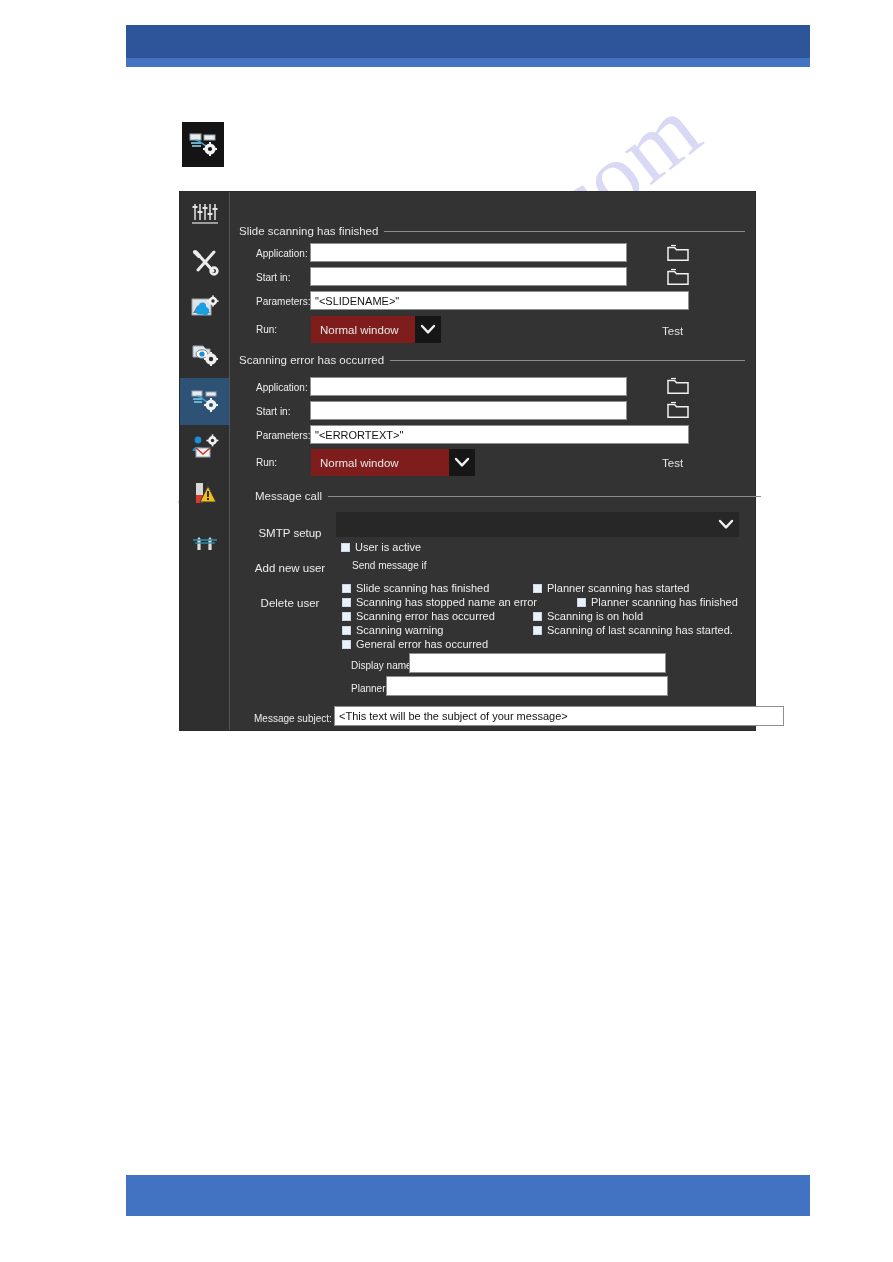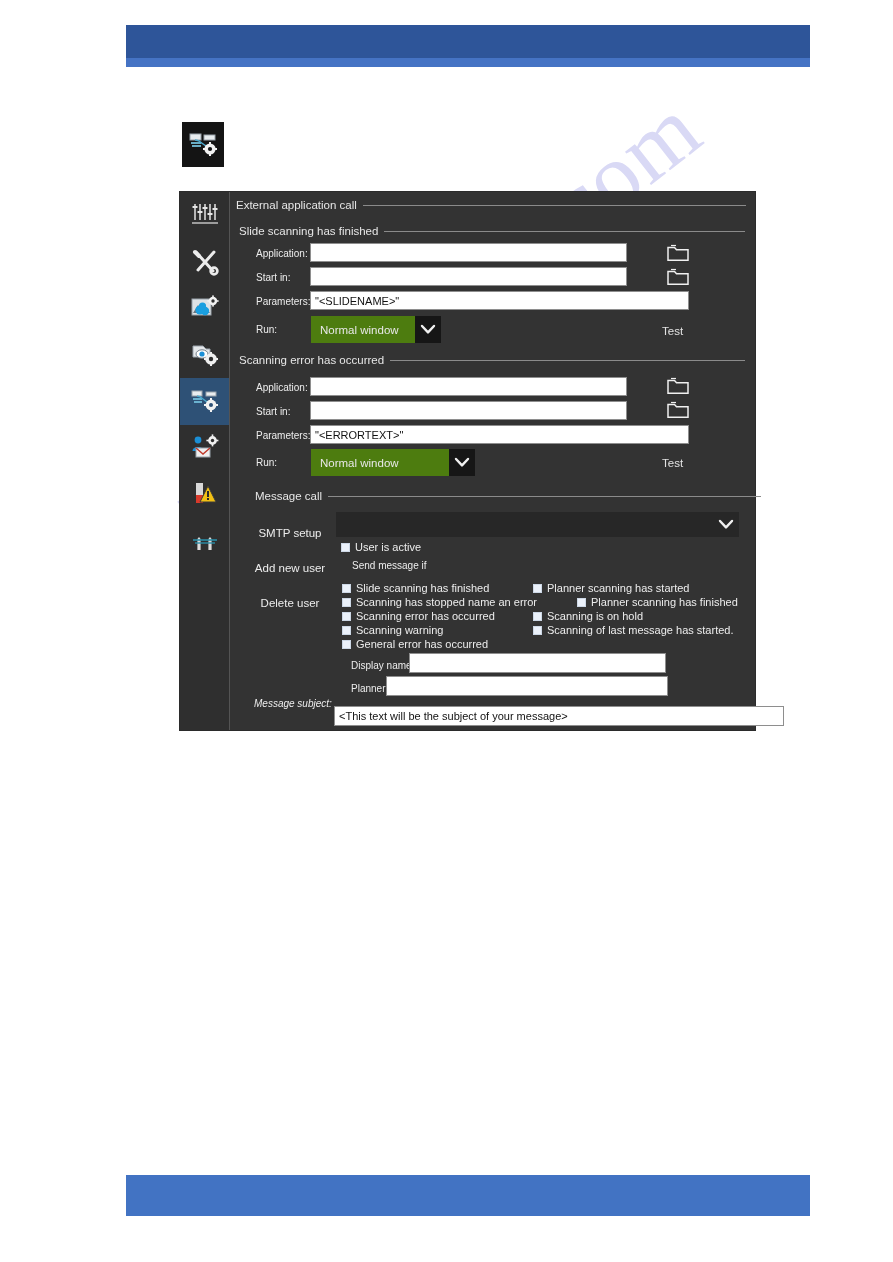--- a/index.html
+++ b/index.html
@@ -49,21 +49,21 @@
   .lbl{position:absolute;font-size:10px;color:#ededed;white-space:nowrap;margin-left:12px;}
 
   .tbox{
     position:absolute;background:#ffffff;border:1px solid #ffffff;
     box-sizing:border-box;font-size:11px;color:#111;
     display:flex;align-items:center;padding-left:3px;font-family:"Liberation Sans",sans-serif;
     outline:1px solid #8e8e8e;
   }
 
   .combo{
-    position:absolute;background:#4d7c0f;box-sizing:border-box;
+    position:absolute;background:#7f1d1d;box-sizing:border-box;
     display:flex;align-items:center;color:#e8e8e8;font-size:11.5px;
   }
   .combo .val{flex:1;padding-left:9px;white-space:nowrap;overflow:hidden;}
   .combo .arrow{width:26px;height:100%;background:#161616;display:flex;align-items:center;justify-content:center;}
   .combo.smtp{background:#272727;}
   .combo.smtp .arrow{background:#272727;}
 
   .folder{position:absolute;width:22px;height:18px;}
 
   .chk{position:absolute;display:flex;align-items:flex-start;white-space:nowrap;font-size:11px;color:#ededed;}
@@ -245,24 +245,20 @@
         <path d="M18 2 v7 l-1.6 2 v11 h3.2 V11 L18 9 Z" fill="#dcdcdc"></path>
         <path d="M1 12 h24" stroke="#2b8fa8" stroke-width="1.6"></path>
         <path d="M3 15 h20" stroke="#2b8fa8" stroke-width="1.4"></path>
       </svg>
         </span>
     </div>
   </div>
 
   <div class="content">
 
-    <div class="grp" style="left:6px;top:7px;width:510px;">
-      <span class="t">External application call</span>
-      <span class="line"></span>
-    </div>
 
     <div class="grp" style="left:9px;top:33px;width:506px;">
       <span class="t">Slide scanning has finished</span>
       <span class="line"></span>
     </div>
 
     <div class="lbl" style="left:14px;top:56px;">Application:</div>
     <div class="tbox" style="left:81px;top:52px;width:315px;height:17px;"></div>
     <div class="folder" style="left:437px;top:52px;">
       <svg width="22" height="18" viewBox="0 0 22 18">
@@ -384,26 +380,26 @@
     <div class="chk" style="left:303px;top:404px;margin-left:44px;">
       <span class="box"></span>
       <span>Planner scanning has finished</span>
     </div>
     <div class="chk" style="left:303px;top:418px;">
       <span class="box"></span>
       <span>Scanning is on hold</span>
     </div>
     <div class="chk" style="left:303px;top:432px;">
       <span class="box"></span>
-      <span>Scanning of last message has started.</span>
+      <span>Scanning of last scanning has started.</span>
     </div>
 
     <div class="lbl" style="left:109px;top:468px;">Display name:</div>
     <div class="tbox" style="left:180px;top:462px;width:255px;height:18px;"></div>
 
     <div class="lbl" style="left:109px;top:491px;">Planner:</div>
     <div class="tbox" style="left:157px;top:485px;width:280px;height:18px;"></div>
 
-    <div class="lbl" style="left:12px;top:506px;font-style:italic;">Message subject:</div>
+    <div class="lbl" style="left:12px;top:521px;">Message subject:</div>
     <div class="tbox" style="left:105px;top:515px;width:448px;height:18px;">&lt;This text will be the subject of your message&gt;</div>
 
   </div>
 </div>
 
 </body></html>

